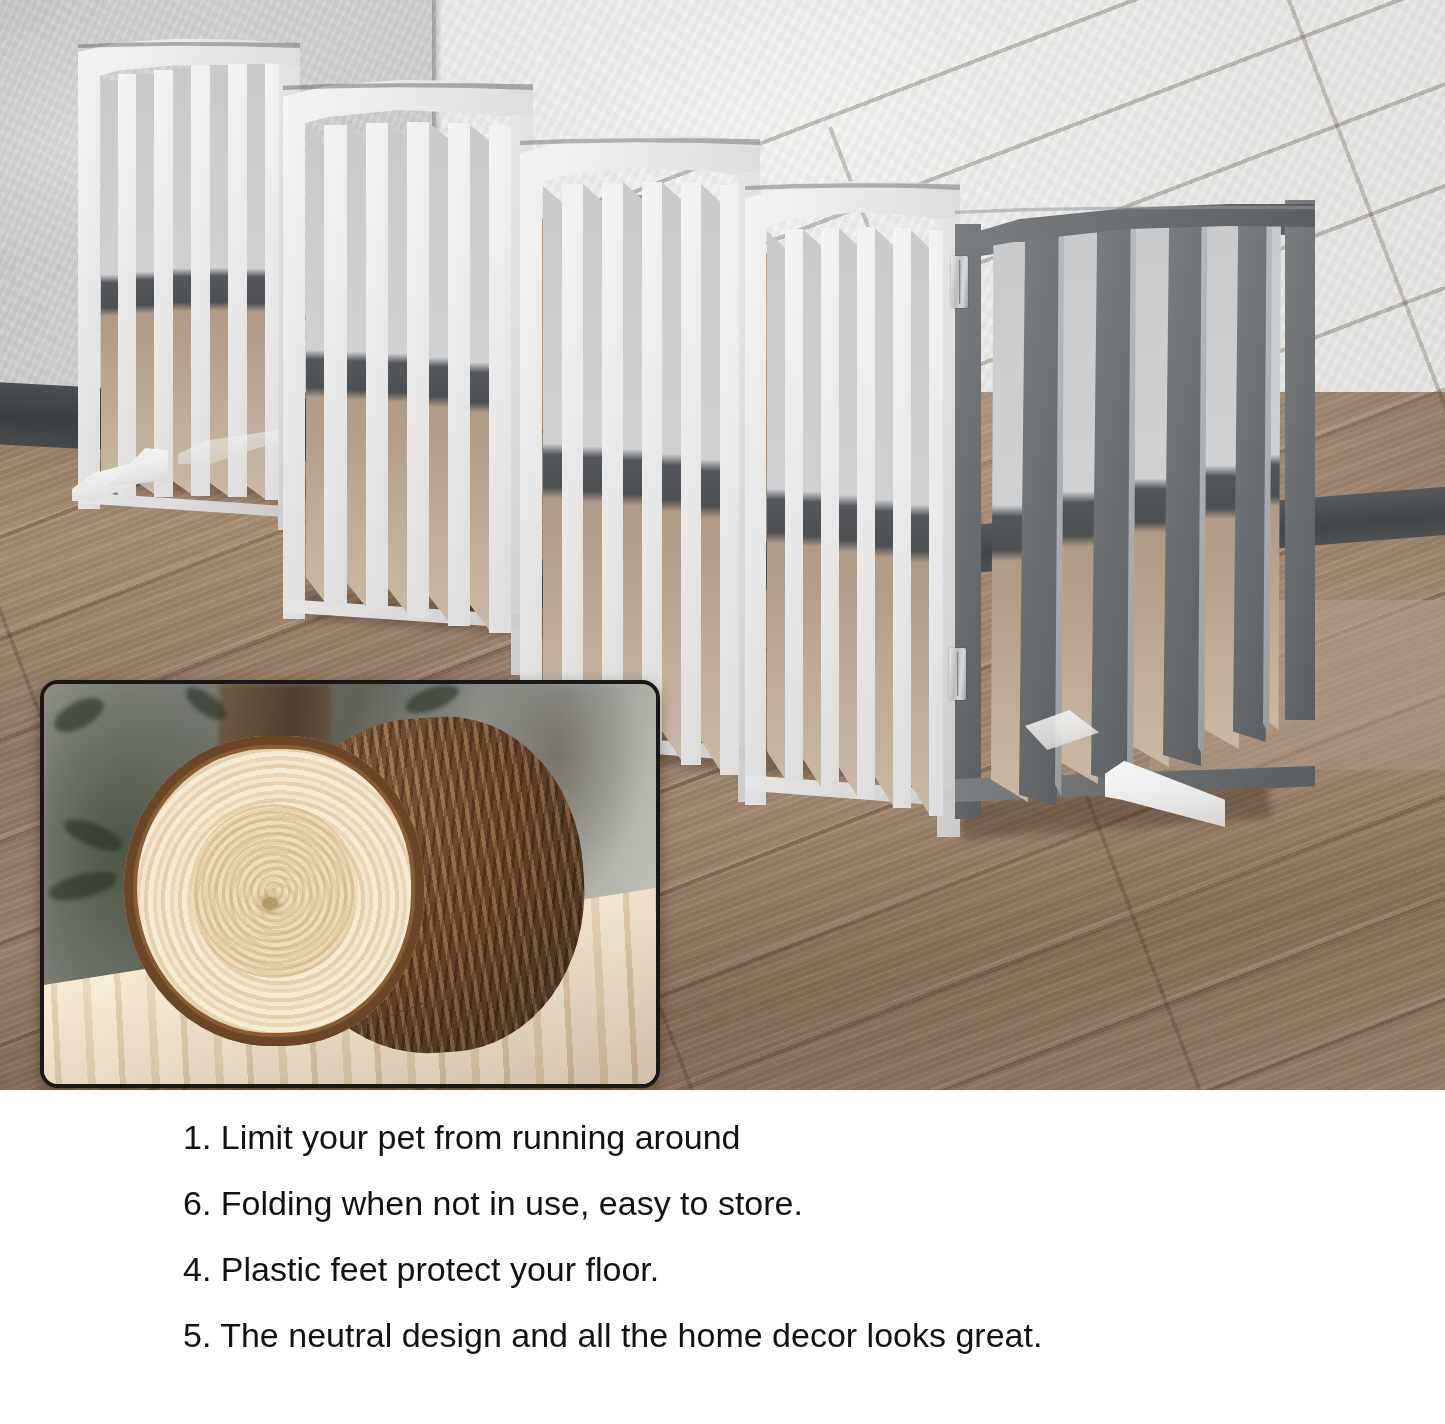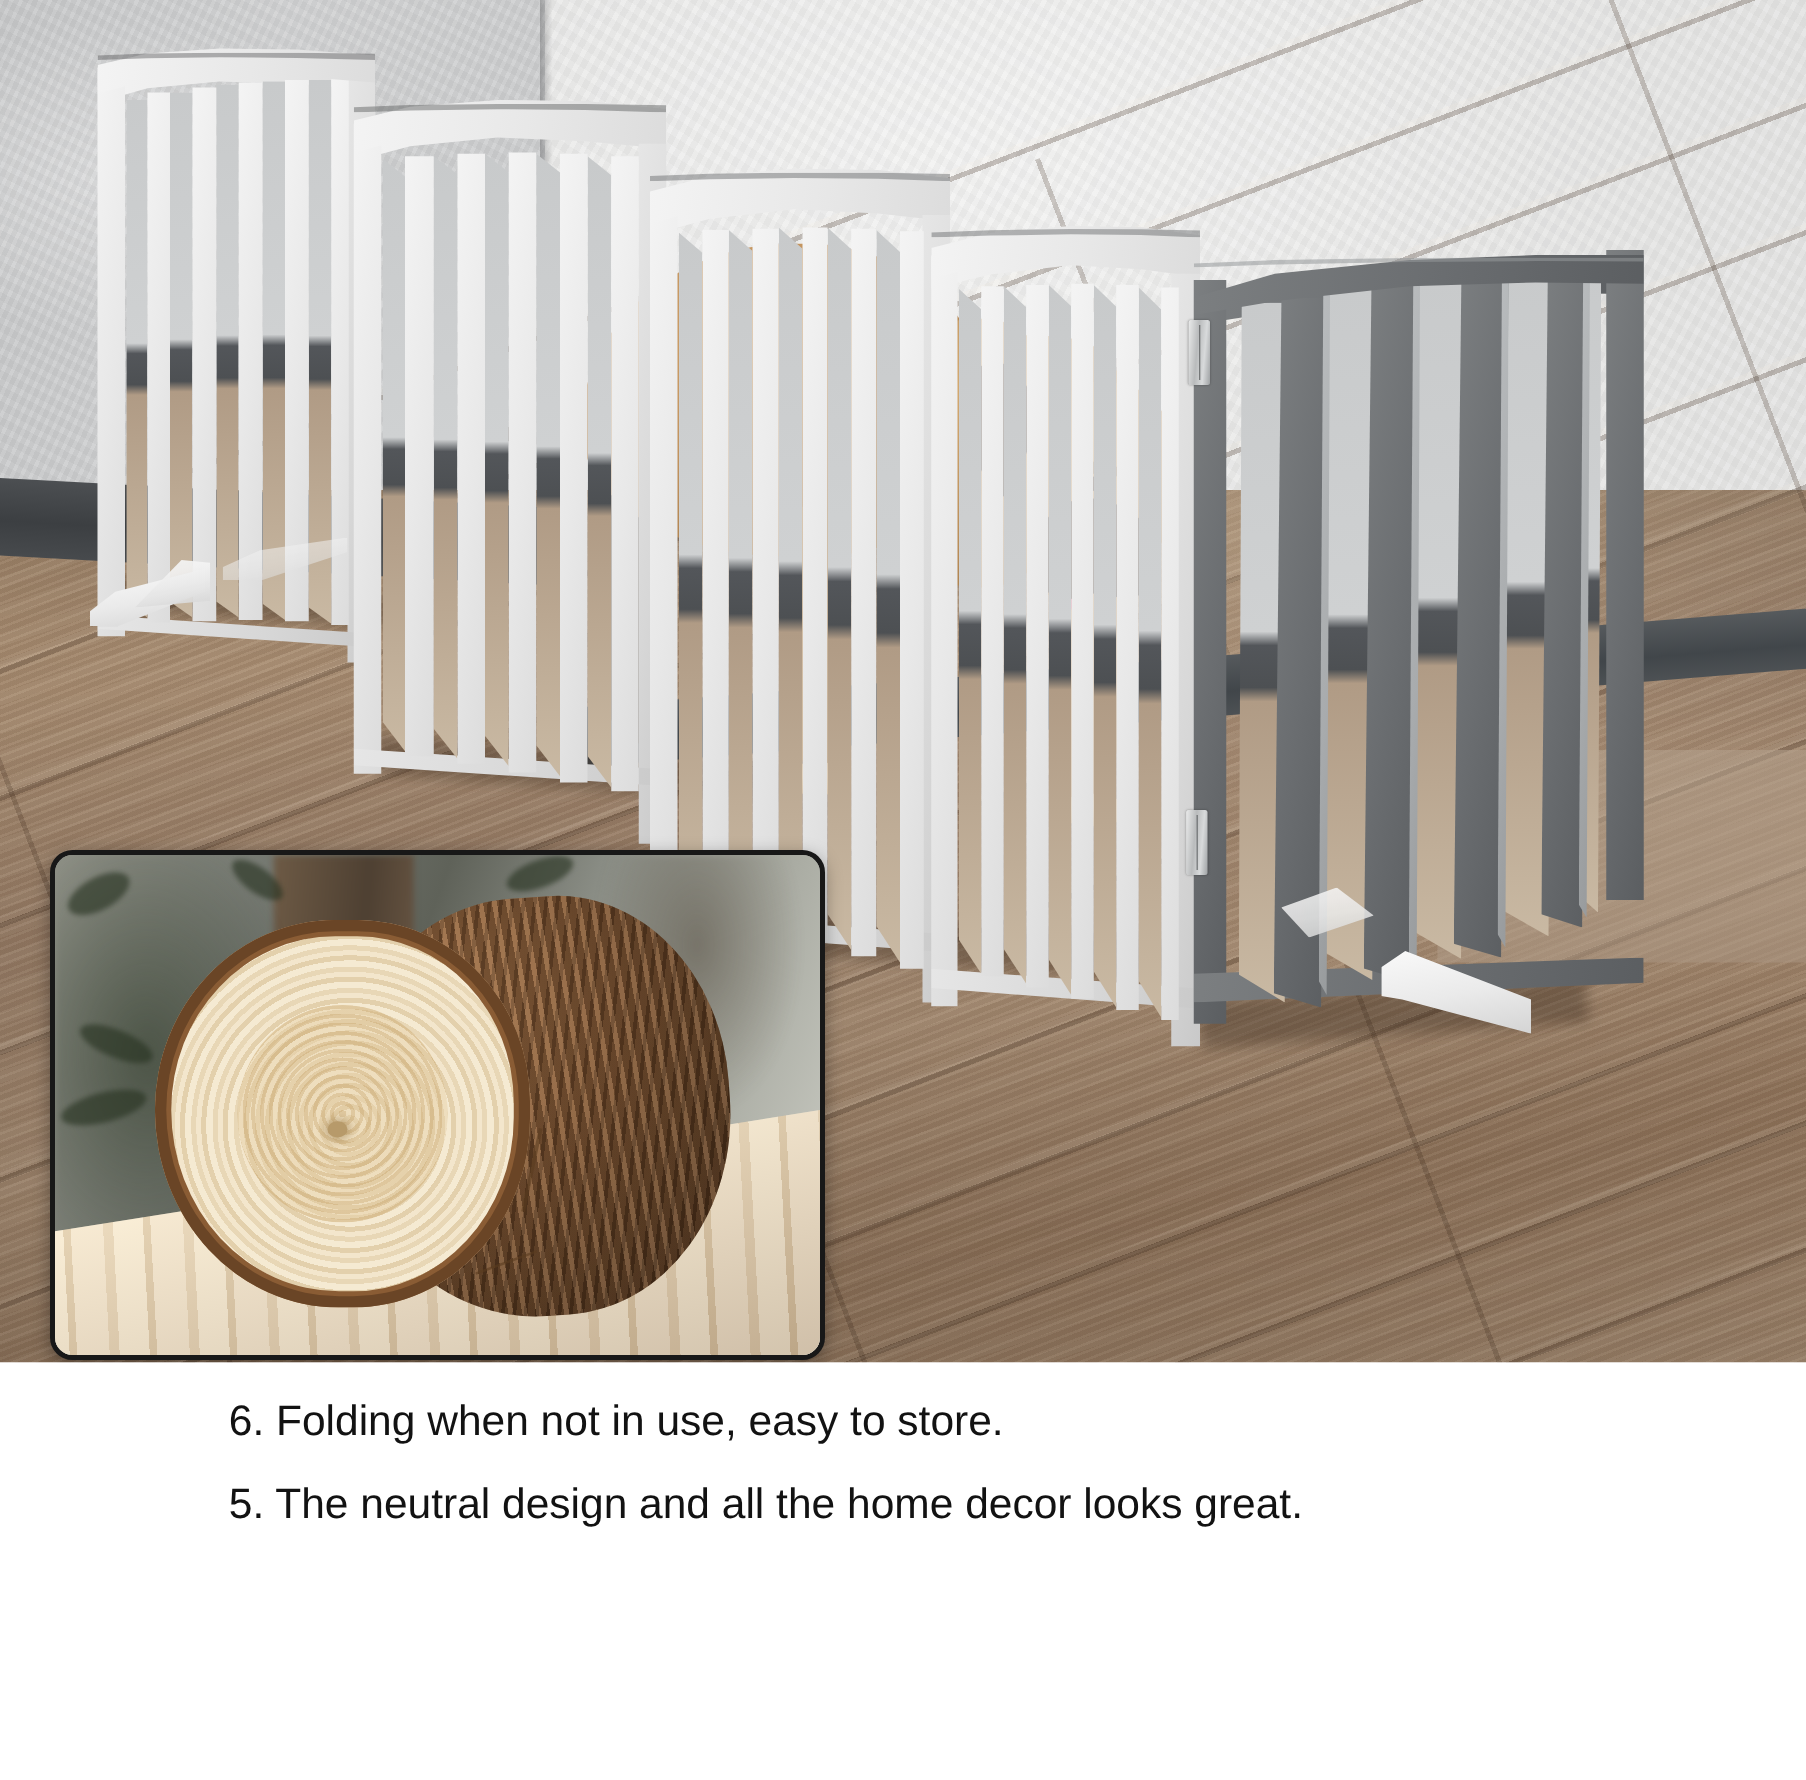--- a/index.html
+++ b/index.html
@@ -517,18 +517,20 @@
       <div class="ins-log-bark"></div>
       <div class="ins-log-face"></div>
       <div class="ins-crack" style="left:380px;top:218px;height:68px;transform:rotate(12deg);"></div>
       <div class="ins-crack" style="left:360px;top:300px;height:52px;transform:rotate(70deg);width:2px;"></div>
     </div>
 
   </div>
 
   <div id="features">
     <ol>
+      <li>1. Limit your pet from running around</li>
       <li>6. Folding when not in use, easy to store.</li>
+      <li>4. Plastic feet protect your floor.</li>
       <li>5. The neutral design and all the home decor looks great.</li>
     </ol>
   </div>
 
 </div>
 
 </body></html>

